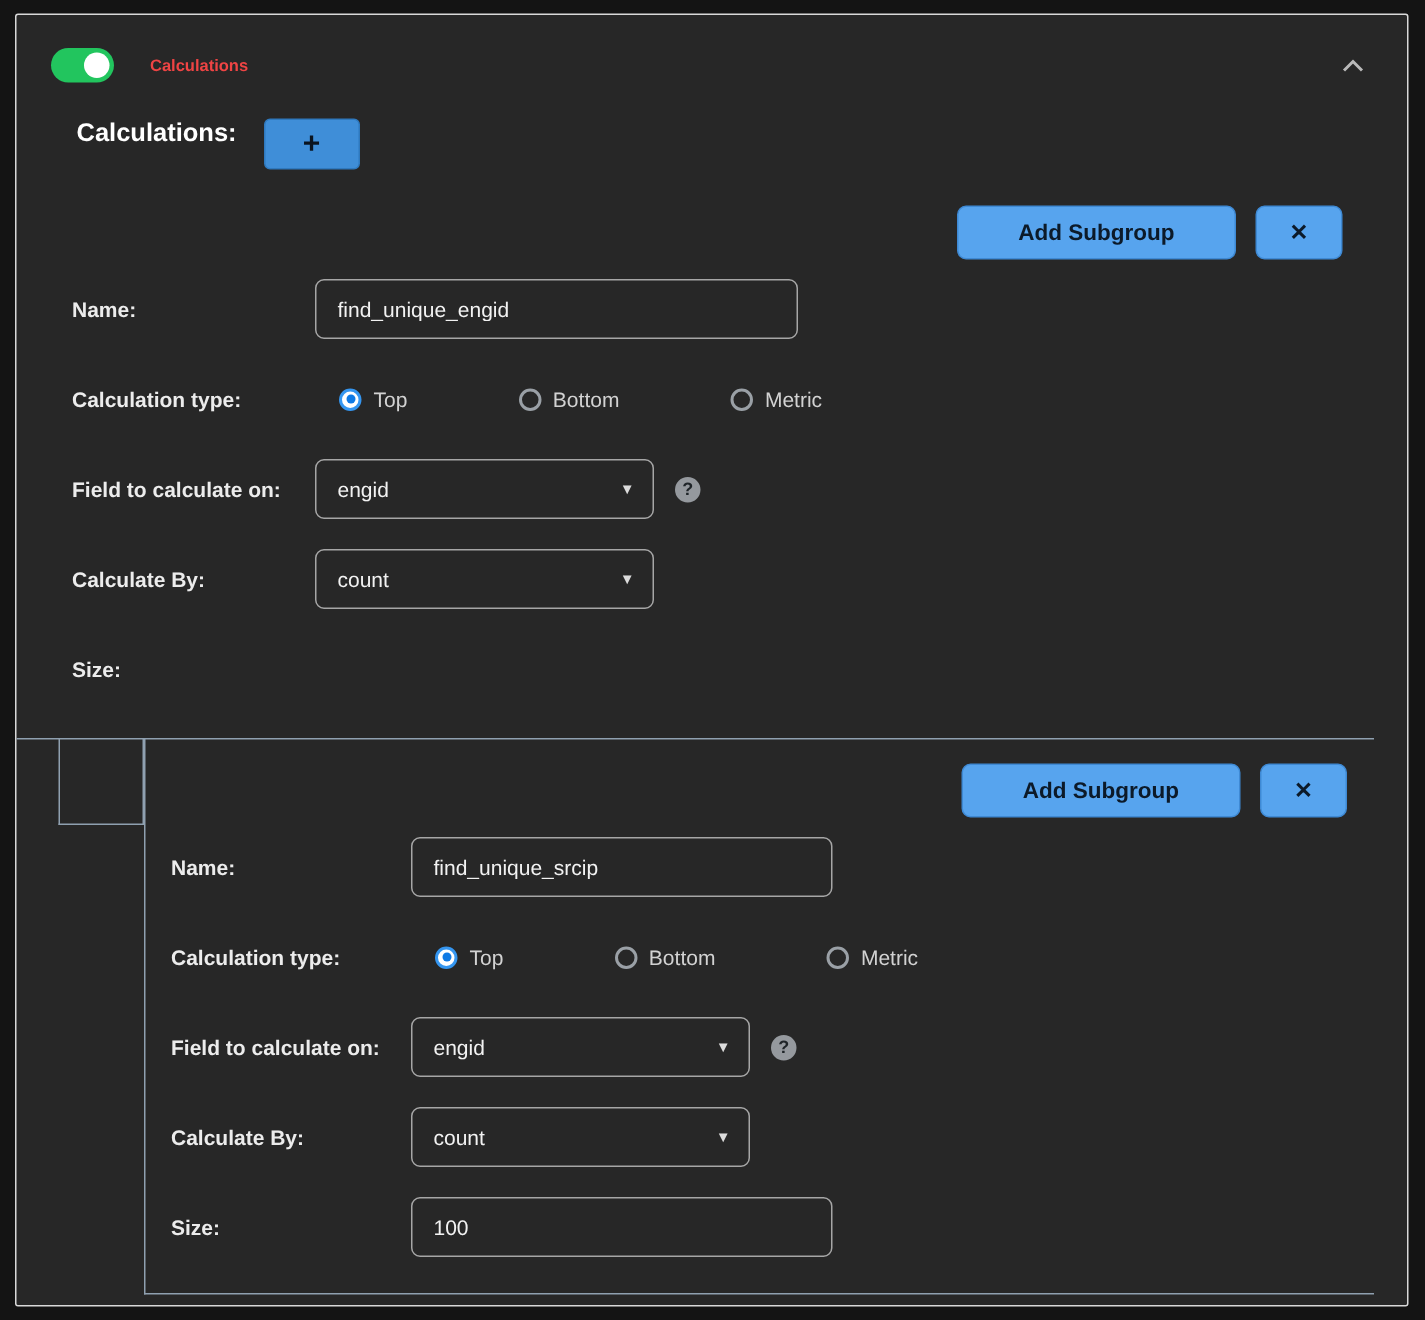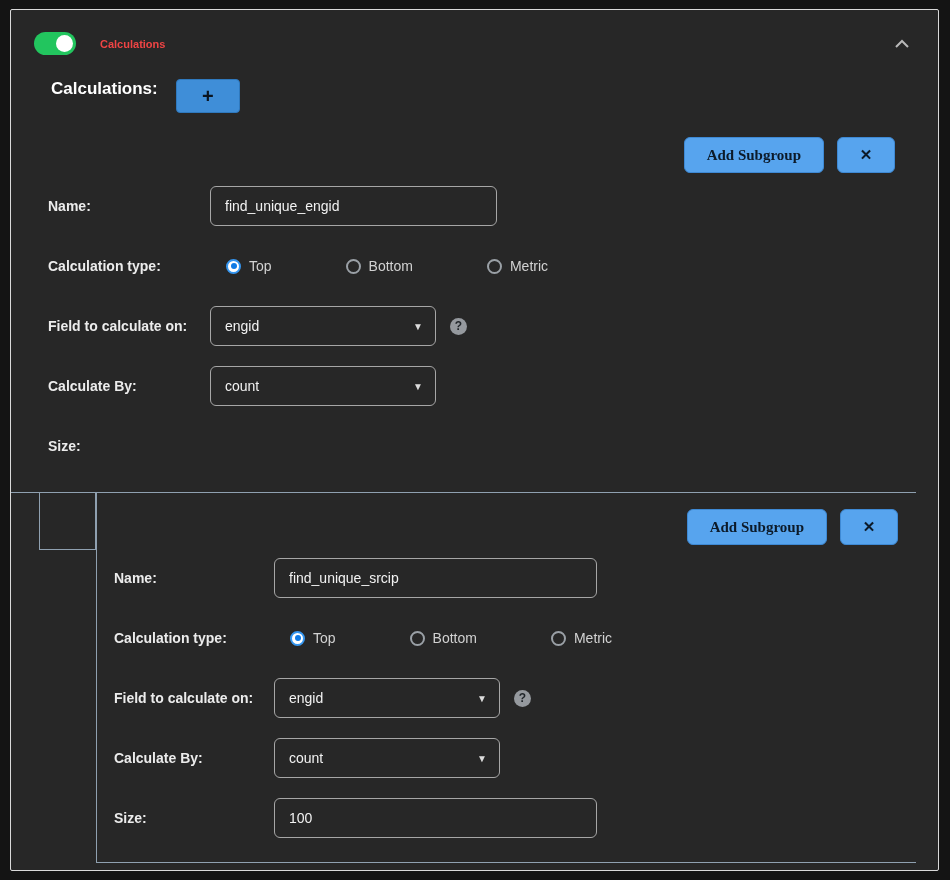--- a/index.html
+++ b/index.html
@@ -88,39 +88,39 @@
     background: #57a4ee;
     border: 1px solid #3e89d4;
     border-radius: 6px;
     color: #0c1a29;
     font-weight: bold;
     font-size: 15px;
     display: flex; align-items: center; justify-content: center;
     cursor: pointer;
     font-family: "Liberation Sans", sans-serif;
   }
-  .btn-add { padding: 0 22px; font-family: Liberation Serif, serif; }
+  .btn-add { padding: 0 40px; }
   .btn-close { width: 58px; }
   
   .group-rows { margin-top: 13px; }
   .form-row {
     display: flex; align-items: center;
     margin: 0 0 20px 37px;
     height: 40px;
   }
   .group-rows .form-row:last-child { margin-bottom: 0; }
   .form-label {
     width: 162px;
     flex-shrink: 0;
     color: #ececec;
     font-weight: bold;
     font-size: 14px;
   }
   .text-input {
-    width: 287px; height: 40px;
+    width: 322px; height: 40px;
     background: transparent;
     border: 1px solid #a6a6a6;
     border-radius: 6px;
     color: #f2f2f2;
     font-size: 14px;
     padding: 0 14px;
     outline: none;
     font-family: "Liberation Sans", sans-serif;
   }
   .dropdown {
@@ -196,21 +196,21 @@
   .subgroup {
     margin-left: 85px;
     width: 820px;
     border-left: 1px solid #8fa0b0;
     border-bottom: 1px solid #8fa0b0;
     padding: 17px 0 24px 0;
   }
   .subgroup .group-actions { margin-top: 0; padding-right: 18px; }
   .subgroup .form-row { margin-left: 17px; }
   .subgroup .form-label { width: 160px; }
-  .subgroup .text-input { width: 323px; }
+  .subgroup .text-input { width: 281px; }
 </style>
 </head>
 <body>
 
 <div class="panel">
 
   <div class="panel-header">
     <div class="switch">
       <div class="knob"></div>
     </div>

